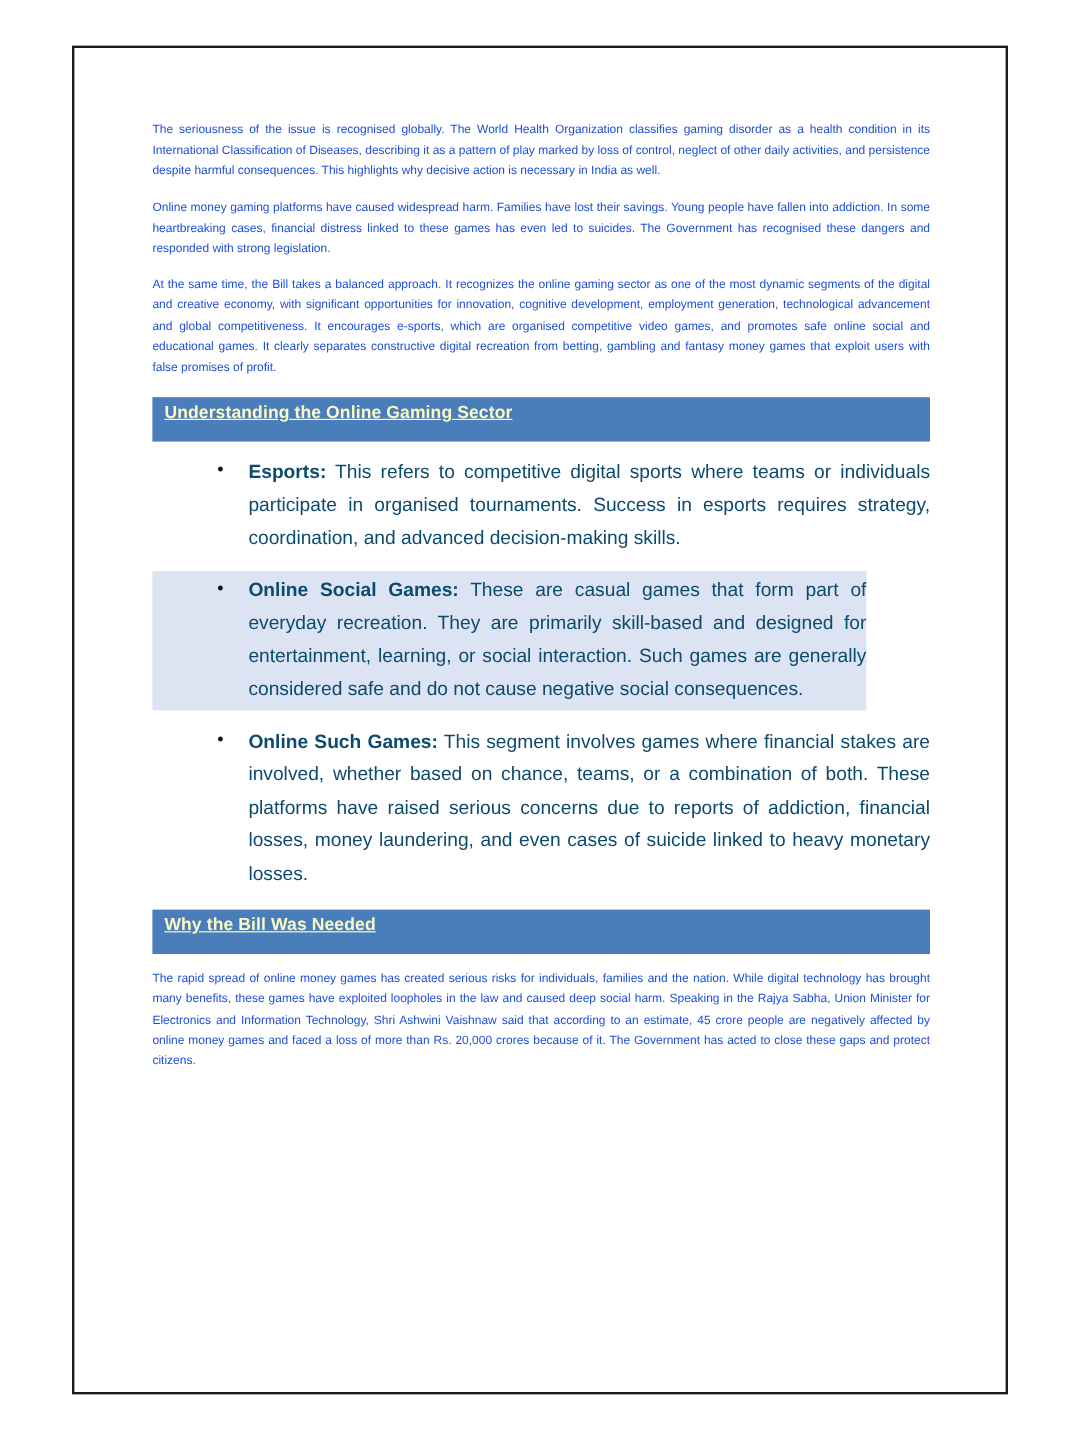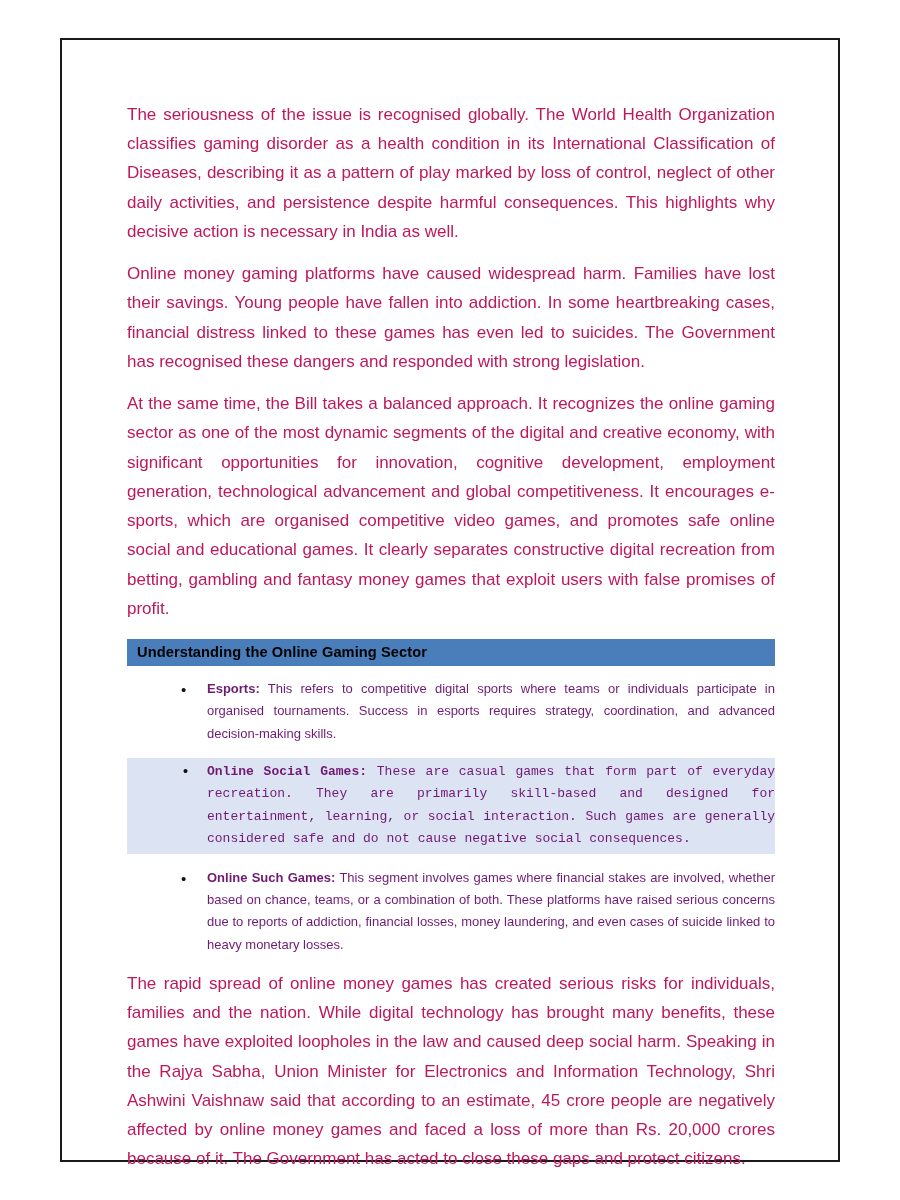--- a/index.html
+++ b/index.html
@@ -25,66 +25,66 @@
     background: #ffffff;
   }
   .content {
     position: absolute;
     left: 65px;
     top: 60px;
     width: 648px;
   }
   p.para {
     margin: 0 0 13px 0;
-    font-size: 17px;
+    font-size: 10px;
     line-height: 1.72;
     text-align: justify;
-    color: #be185d;
+    color: #1d4ed8;
   }
   .heading-bar {
     background: #4a7ebb;
-    color: #000000;
+    color: #fef9c3;
     font-weight: bold;
     font-size: 14.6px;
-    padding: 5px 0 6px 10px;
+    padding: 5px 0 16px 10px;
     margin: 16px 0 12px 0;
     letter-spacing: 0.1px;
+    text-decoration: underline;
   }
   ul.bullets {
     margin: 0;
     padding: 0 0 0 54px;
     list-style: none;
   }
   ul.bullets li {
     position: relative;
-    font-size: 13px;
+    font-size: 16px;
     line-height: 1.72;
     text-align: justify;
     margin-bottom: 13px;
     padding-left: 26px;
-    color: #701a75;
+    color: #0c4a6e;
   }
   ul.bullets li::before {
     content: "\2022";
     position: absolute;
     left: 0;
     top: -1px;
     font-size: 15px;
     color: #111111;
   }
   ul.bullets li.highlight {
     background: #dce3f2;
     padding-top: 3px;
     padding-bottom: 3px;
     margin-left: -54px;
     padding-left: 80px;
     padding-right: 0;
-    width: 648px;
+    width: 595px;
     box-sizing: border-box;
-    font-family: Liberation Mono, monospace;
   }
   ul.bullets li.highlight::before {
     left: 54px;
     top: 2px;
   }
   .lead {
     font-weight: bold;
   }
   .spacer-bottom {
     height: 4px;
@@ -102,18 +102,19 @@
 
     <div class="heading-bar">Understanding the Online Gaming Sector</div>
 
 
     <ul class="bullets">
       <li><span class="lead">Esports:</span><span> This refers to competitive digital sports where teams or individuals participate in organised tournaments. Success in esports requires strategy, coordination, and advanced decision-making skills.</span></li>
       <li class="highlight"><span class="lead">Online Social Games:</span><span> These are casual games that form part of everyday recreation. They are primarily skill-based and designed for entertainment, learning, or social interaction. Such games are generally considered safe and do not cause negative social consequences.</span></li>
       <li><span class="lead">Online Such Games:</span><span> This segment involves games where financial stakes are involved, whether based on chance, teams, or a combination of both. These platforms have raised serious concerns due to reports of addiction, financial losses, money laundering, and even cases of suicide linked to heavy monetary losses.</span></li>
     </ul>
 
+    <div class="heading-bar">Why the Bill Was Needed</div>
 
     <p class="para">The rapid spread of online money games has created serious risks for individuals, families and the nation. While digital technology has brought many benefits, these games have exploited loopholes in the law and caused deep social harm. Speaking in the Rajya Sabha, Union Minister for Electronics and Information Technology, Shri Ashwini Vaishnaw said that according to an estimate, 45 crore people are negatively affected by online money games and faced a loss of more than Rs. 20,000 crores because of it. The Government has acted to close these gaps and protect citizens.</p>
 
     <div class="spacer-bottom"></div>
   </div>
 </div>
 
 </body></html>

